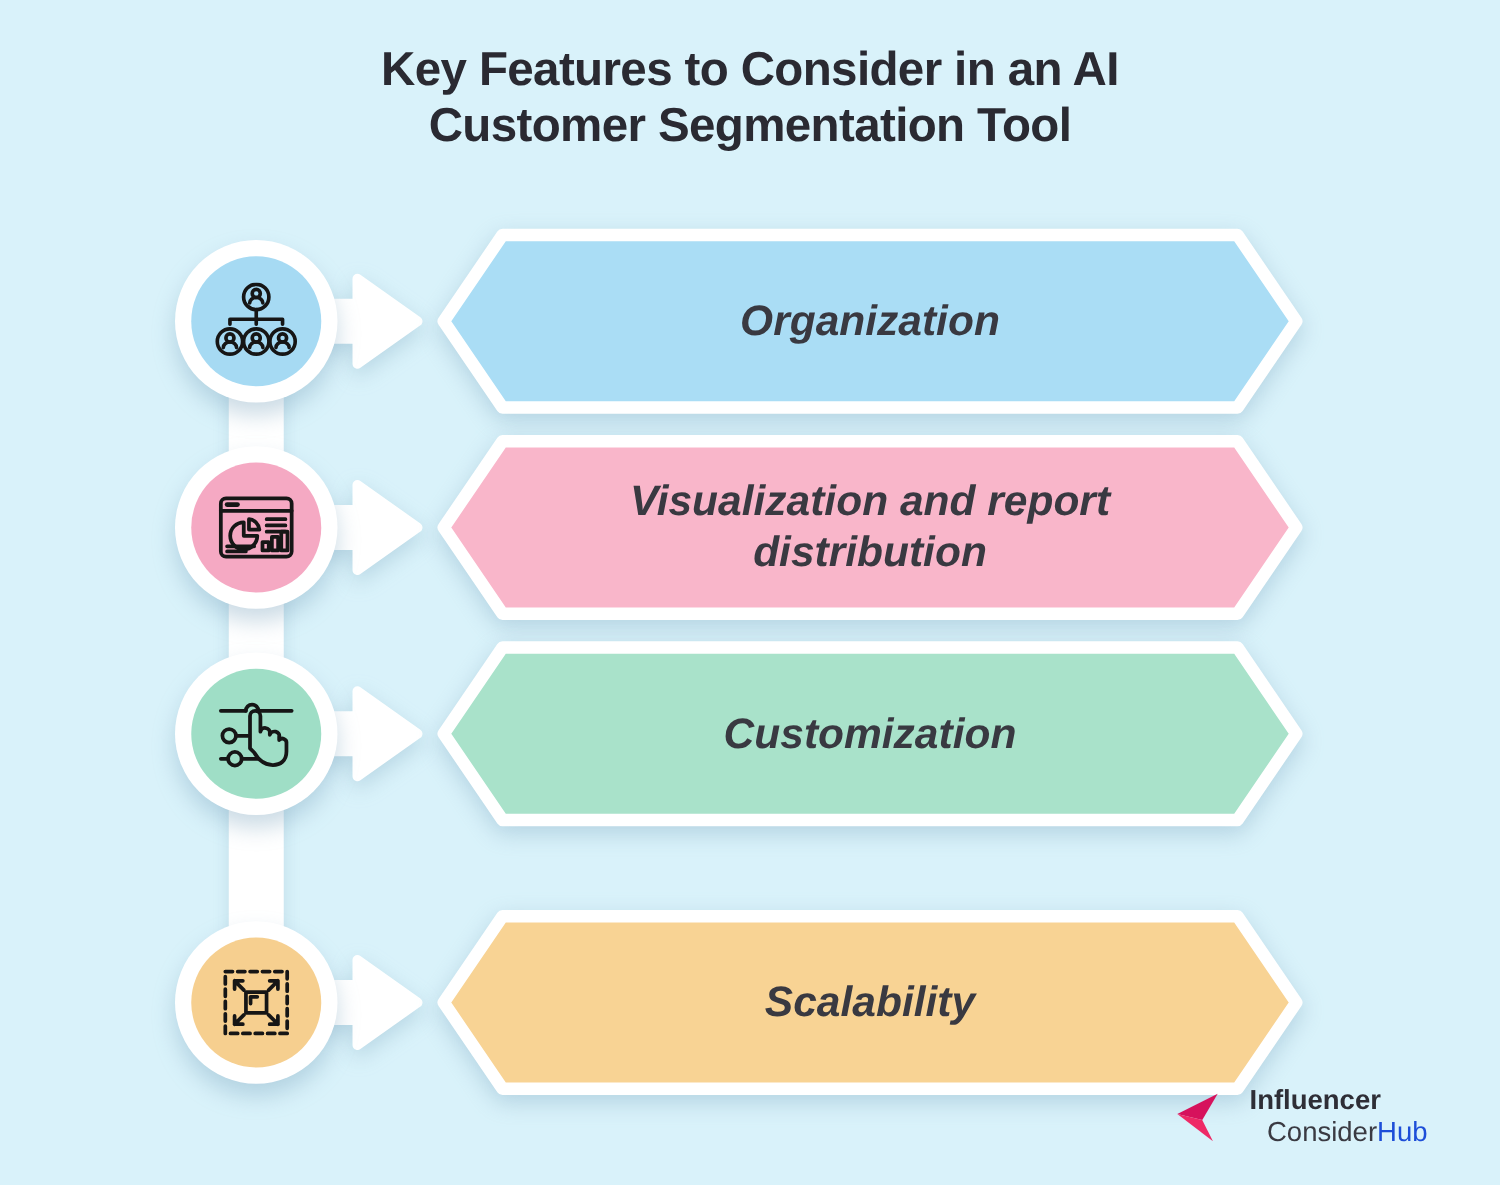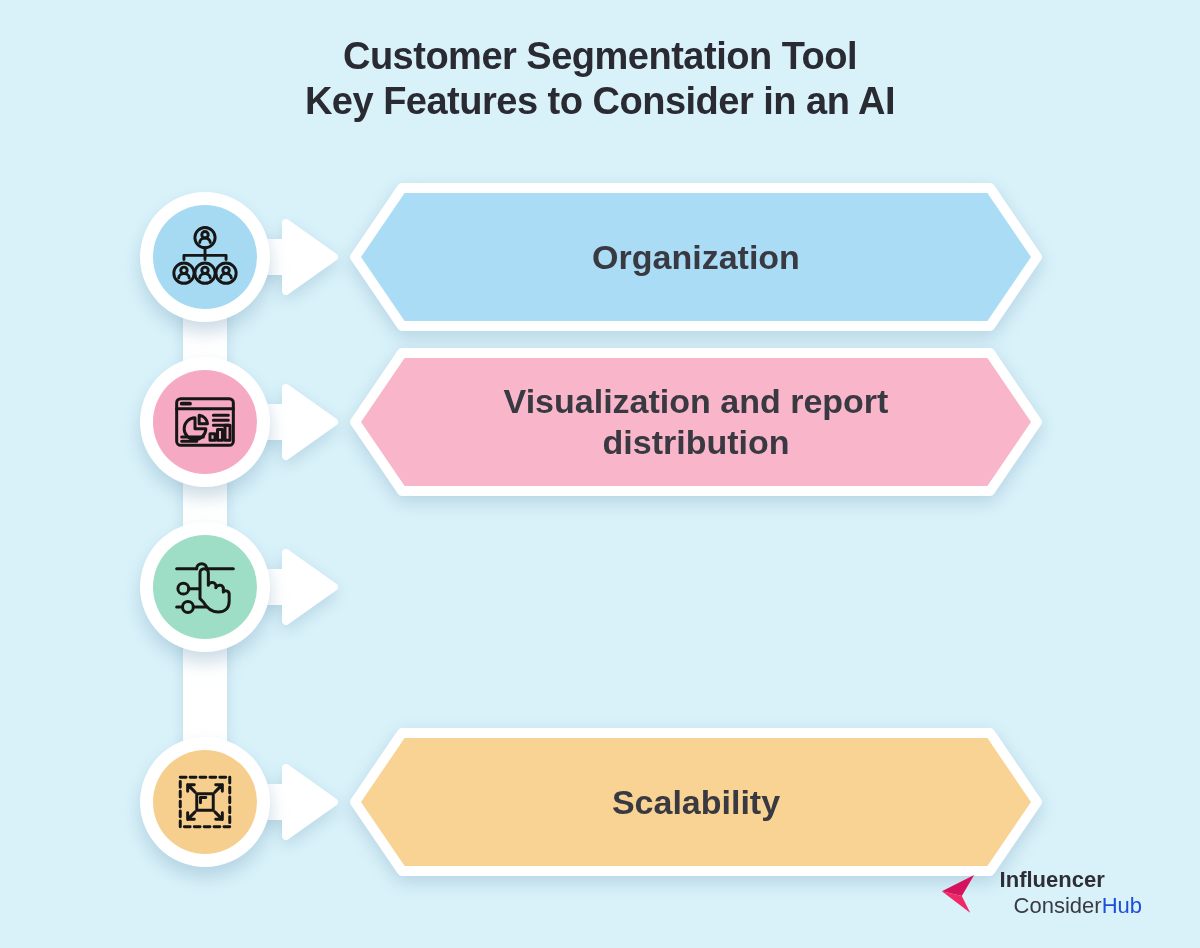--- a/index.html
+++ b/index.html
@@ -37,37 +37,37 @@
     filter:drop-shadow(0 6px 8px rgba(125,165,190,.35));
   }
   .banner{position:absolute;left:350px;top:0;width:692px;height:148px;z-index:2;}
   .banner svg{position:absolute;left:0;top:0;overflow:visible;
     filter:drop-shadow(0 6px 9px rgba(125,165,190,.40));}
   .banner-shape{stroke:#ffffff;stroke-width:10;stroke-linejoin:round;}
   .banner-label{
     position:absolute;left:0;top:0;width:100%;height:100%;
     display:flex;align-items:center;justify-content:center;text-align:center;
     font-size:34px;font-weight:bold;color:#393941;line-height:1.2;
-    padding:0 80px;box-sizing:border-box;
+    padding:0 80px;box-sizing:border-box;font-style:italic;
   }
   
   .logo{position:absolute;right:58px;bottom:30px;display:flex;gap:23px;align-items:flex-start;z-index:4;}
   .logo-mark{margin-top:4px;}
   .logo-line1{font-size:22px;font-weight:bold;color:#2e2e36;line-height:1.15;}
   .logo-line2{font-size:22px;font-weight:normal;color:#3a3a42;line-height:1.15;margin-left:14px;}
   .logo-line2 .hub{color:#1d4ed8;}
   .ic{stroke:#161616;fill:none;stroke-width:3.6;stroke-linecap:round;stroke-linejoin:round;}
 </style>
 </head>
 <body>
 
 <div class="canvas" style="background: rgb(217, 242, 250);">
   <h1 class="title">
+    <span>Key Features to Consider in an AI</span>
     <span>Customer Segmentation Tool</span>
-    <span>Key Features to Consider in an AI</span>
   </h1>
 
   <div class="connector" style="top: 257px; height: 165px;"></div>
     <div class="connector" style="top: 422px; height: 165px;"></div>
     <div class="connector" style="top: 587px; height: 165px;"></div>
     <div id="rows">
   <div class="row" style="top: 183px;">
     <div class="circle-outer">
       <div class="circle-inner" style="background: rgb(166, 218, 243);">
         <span class="icon-slot">
@@ -144,20 +144,26 @@
     <circle cx="21.5" cy="62" r="6.5"></circle>
     <path d="M28 62 H44"></path>
     <path d="M36 52 L36 21 a5 5 0 0 1 10 0 L46 36 a4.5 4 0 0 1 9 1 l0 2 a4.5 4 0 0 1 9 2 l0 3 a4 4 0 0 1 7 3 l0 8 c0 9 -6 13 -13 13 c-9 0 -14 -5 -18 -12 z"></path>
   </svg>
 </span>
       </div>
     </div>
     <svg class="arrow" width="96" height="104" viewBox="0 0 96 104">
       <path d="M4 38 L32 38 L32 18 L80 52 L32 86 L32 66 L4 66 Z" fill="#ffffff" stroke="#ffffff" stroke-width="8" stroke-linejoin="round"></path>
     </svg>
+    <div class="banner">
+      <svg width="692" height="148" viewBox="0 0 692 148">
+        <polygon class="banner-shape" points="52,5 640,5 687,74 640,143 52,143 5,74" style="fill: rgb(169, 226, 202);"></polygon>
+      </svg>
+      <div class="banner-label">Customization</div>
+    </div>
   </div>
 
   <div class="row" style="top: 712px; margin-top: 16px;">
     <div class="circle-outer">
       <div class="circle-inner" style="background: rgb(246, 207, 143);">
         <span class="icon-slot">
   <svg width="66" height="66" viewBox="0 0 80 80" class="ic">
     <rect x="10" y="10" width="60" height="60" stroke-dasharray="7 5"></rect>
     <rect x="30" y="30" width="20" height="20"></rect>
     <path d="M34.5 41 V34.5 H41"></path>

